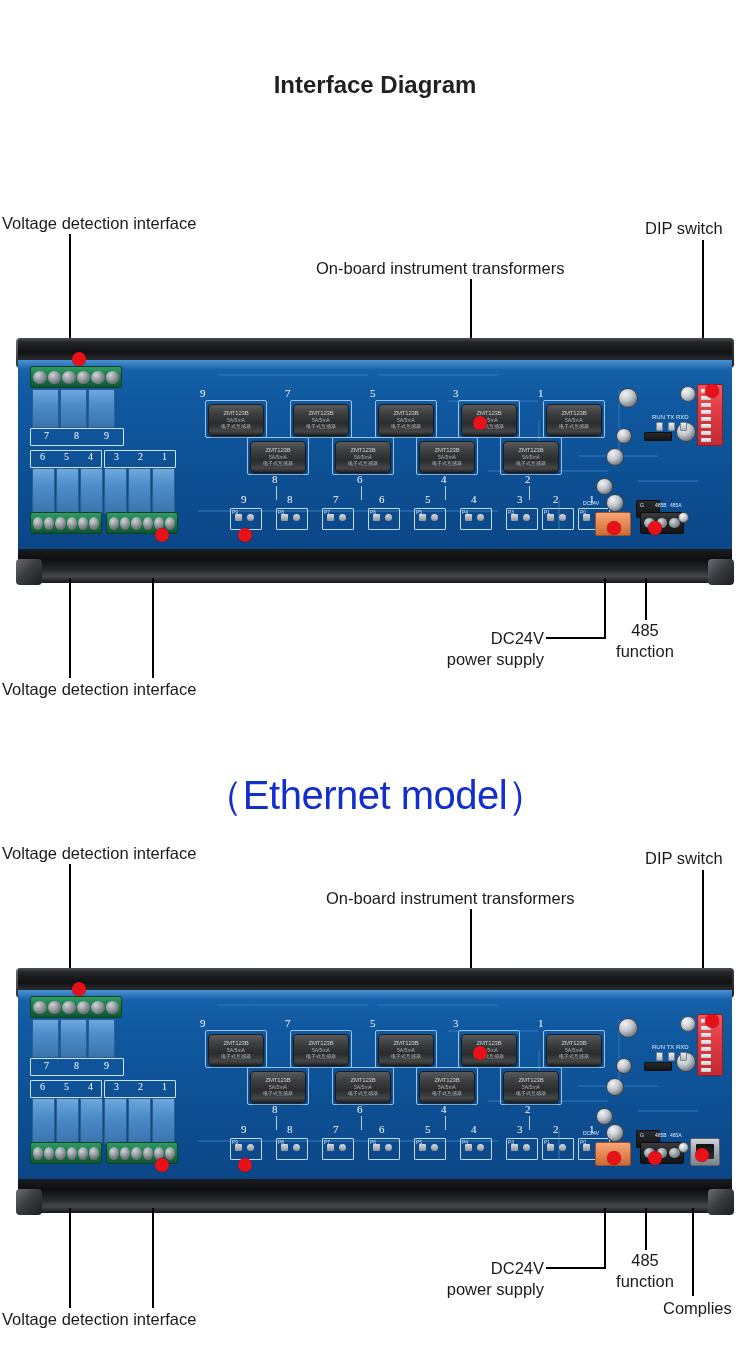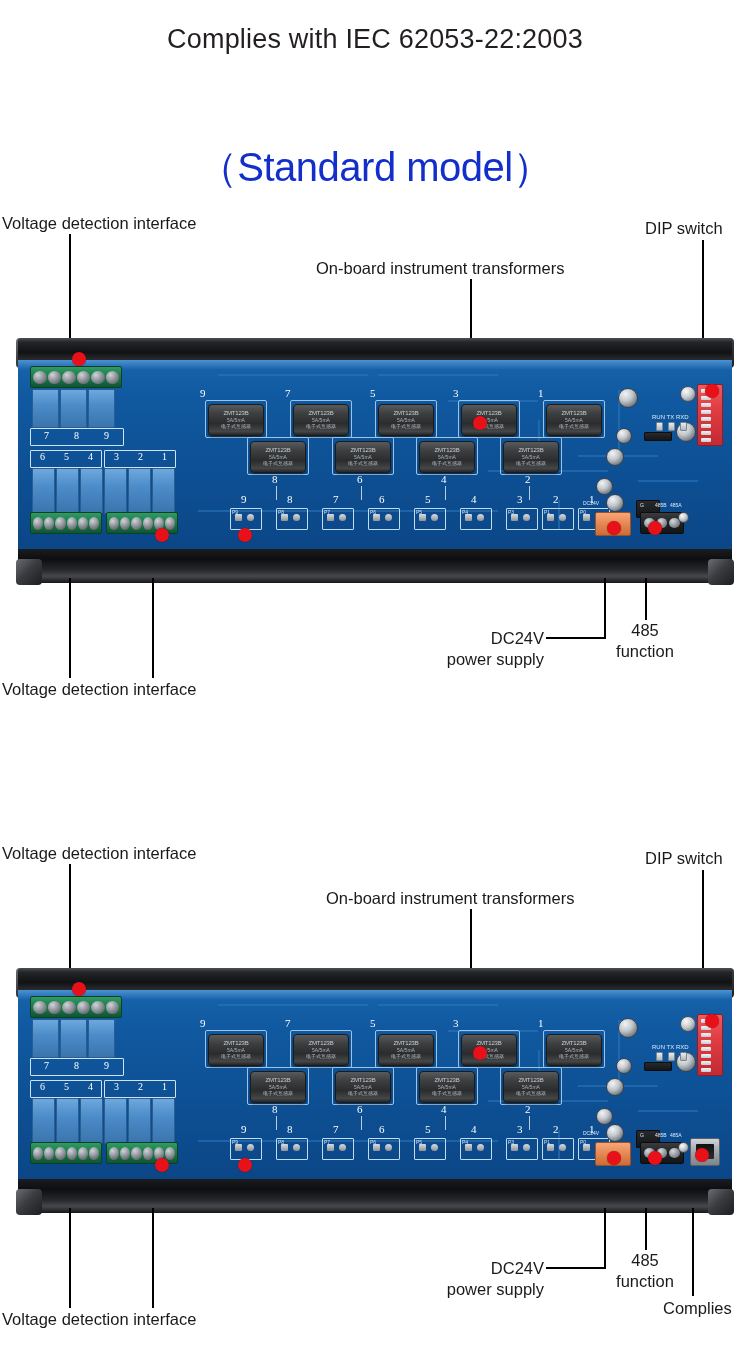--- a/index.html
+++ b/index.html
@@ -196,23 +196,22 @@
   .led{
     position:absolute;width:5px;height:7px;border-radius:1px;
     background:linear-gradient(180deg,#e8eef3,#aeb6bd);border:1px solid #7d858c;
   }
 </style>
 </head>
 <body>
 
 <div id="page">
 
-  <div class="h-line1">Complies with IEC 62053-22:2003</div>
-
-  <div class="model-title" id="std-title">（Standard model）</div>
+  <div class="h-line2">Interface Diagram</div>
+
 
   <div class="lbl" style="left:2px;top:213px;">Voltage detection interface</div>
   <div class="lead v" style="left:69px;top:234px;height:122px;"></div>
 
   <div class="lbl" style="left:316px;top:258px;">On-board instrument transformers</div>
   <div class="lead v" style="left:470px;top:279px;height:152px;"></div>
 
   <div class="lbl" style="left:645px;top:218px;">DIP switch</div>
   <div class="lead v" style="left:702px;top:240px;height:146px;"></div>
 
@@ -437,20 +436,21 @@
     <div class="rail-cap" style="right:-2px;bottom:-2px;height:26px;"></div>
   <div class="dot" style="left:54px;top:14px;background:#e8111a;z-index:30;"></div>
       <div class="dot" style="left:137px;top:190px;background:#e8111a;z-index:30;"></div>
       <div class="dot" style="left:220px;top:190px;background:#e8111a;z-index:30;"></div>
       <div class="dot" style="left:455px;top:78px;background:#e8111a;z-index:30;"></div>
       <div class="dot" style="left:687px;top:46px;background:#e8111a;z-index:30;"></div>
       <div class="dot" style="left:589px;top:183px;background:#e8111a;z-index:30;"></div>
       <div class="dot" style="left:630px;top:183px;background:#e8111a;z-index:30;"></div>
     </div>
 
+  <div class="model-title" id="eth-title">（Ethernet model）</div>
 
   <div class="lbl" style="left:2px;top:843px;">Voltage detection interface</div>
   <div class="lead v" style="left:69px;top:864px;height:118px;"></div>
 
   <div class="lbl" style="left:326px;top:888px;">On-board instrument transformers</div>
   <div class="lead v" style="left:470px;top:909px;height:152px;"></div>
 
   <div class="lbl" style="left:645px;top:848px;">DIP switch</div>
   <div class="lead v" style="left:702px;top:870px;height:146px;"></div>
 

